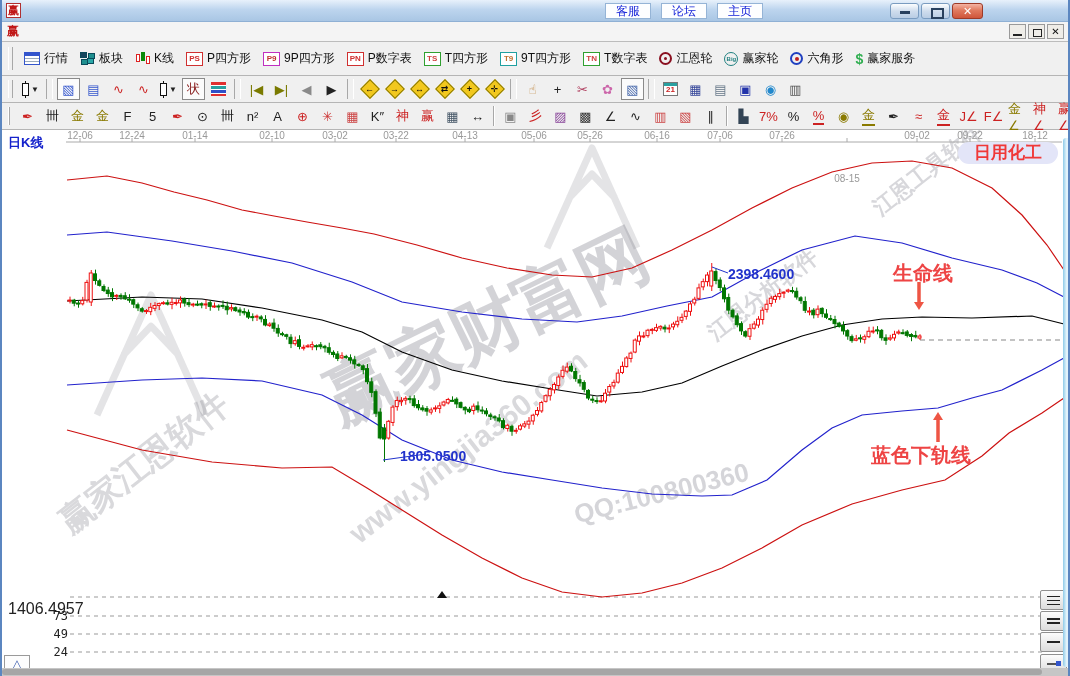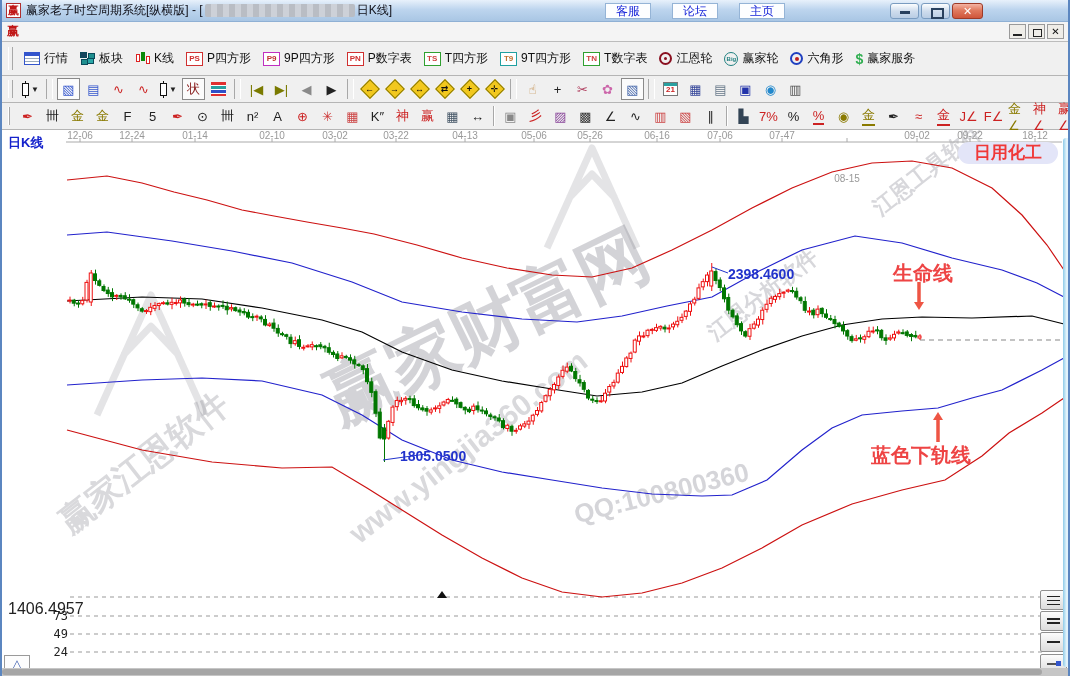--- a/index.html
+++ b/index.html
@@ -7,21 +7,21 @@
   .window{position:relative;width:1070px;height:676px;background:#fff;overflow:hidden;
     border-left:2px solid #5b86c0;border-right:2px solid #5b86c0;}
   
   .titlebar{position:relative;height:22px;background:linear-gradient(#e8f1fb,#bdd5ee 45%,#a9c6e4);
     border-bottom:1px solid #8fb0d4;display:flex;align-items:center;}
   .app-logo{width:15px;height:15px;margin:0 5px 0 4px;background:#fff;border:1px solid #b03030;
     color:#c01818;font-size:11px;font-weight:bold;line-height:13px;text-align:center;}
   .title-text{font-size:12px;color:#101018;white-space:nowrap;}
   .redacted{display:inline-block;vertical-align:middle;width:150px;height:13px;margin:0 2px;
     background:repeating-linear-gradient(90deg,#b9bdc4 0 6px,#cdd1d8 6px 12px);border-radius:2px;}
-  .tb-links{position:absolute;left:603px;top:3px;display:flex;gap:21px;}
+  .tb-links{position:absolute;left:603px;top:3px;display:flex;gap:10px;}
   .tb-link{width:46px;height:16px;background:#fdfeff;border:1px solid #95b4d6;color:#1522d8;
     font-size:12px;line-height:14px;text-align:center;cursor:pointer;}
   .caption-btns{position:absolute;left:888px;top:3px;display:flex;gap:2px;}
   .cap-btn{width:29px;height:16px;border:1px solid #7a9cc0;border-radius:3px;
     background:linear-gradient(#fdfeff,#cfdded 50%,#b9cde4);position:relative;cursor:pointer;}
   .cap-btn.close{width:31px;border-color:#9c3a28;background:linear-gradient(#f4b3a3,#e07a5f 45%,#cf553a);}
   .cap-min::after{content:"";position:absolute;left:9px;bottom:4px;width:10px;height:3px;background:#29415e;}
   .cap-max::after{content:"";position:absolute;left:9px;top:4px;width:9px;height:7px;border:2px solid #29415e;}
   .cap-close::after{content:"\2715";position:absolute;left:0;right:0;top:0;text-align:center;
     color:#fff;font-size:11px;font-weight:bold;line-height:15px;}
@@ -130,21 +130,20 @@
   .hscroll{height:8px;background:#c6c6c6;position:relative;}
   .hscroll .thumb{position:absolute;left:0;top:1px;height:6px;width:1040px;background:#a6a6a6;border-radius:3px;}
 </style>
 </head>
 <body>
 
 <div class="window">
 
   <div class="titlebar">
     <div class="app-logo">赢</div>
-    <div class="title-text"><span>赢家老子时空周期系统[纵横版] - [</span><span class="redacted"></span><span>日K线]</span></div>
     <div class="tb-links">
         <div class="tb-link">客服</div>
         <div class="tb-link">论坛</div>
         <div class="tb-link">主页</div>
       </div>
     <div class="caption-btns">
       <div class="cap-btn cap-min"></div>
       <div class="cap-btn cap-max"></div>
       <div class="cap-btn close cap-close"></div>
     </div>
@@ -918,21 +917,21 @@
         <span class="date-tick" style="left: 130px;">12-24</span>
         <span class="date-tick" style="left: 193px;">01-14</span>
         <span class="date-tick" style="left: 270px;">02-10</span>
         <span class="date-tick" style="left: 333px; text-align: center;">03-02</span>
         <span class="date-tick" style="left: 394px;">03-22</span>
         <span class="date-tick" style="left: 463px;">04-13</span>
         <span class="date-tick" style="left: 532px;">05-06</span>
         <span class="date-tick" style="left: 588px;">05-26</span>
         <span class="date-tick" style="left: 655px;">06-16</span>
         <span class="date-tick" style="left: 718px;">07-06</span>
-        <span class="date-tick" style="left: 780px;">07-47</span>
+        <span class="date-tick" style="left: 780px;">07-26</span>
         <span class="date-tick" style="left: 845px; margin-top: 43px;">08-15</span>
         <span class="date-tick" style="left: 915px;">09-02</span>
         <span class="date-tick" style="left: 968px;">09-22</span>
         <span class="date-tick" style="left: 1033px;">18-12</span>
       </div>
     <div class="overlay stock-tag">日用化工</div>
     <div class="overlay ann peak">2398.4600</div>
     <div class="overlay ann low">1805.0500</div>
     <div class="overlay callout life">生命线</div>
     <div class="overlay callout band">蓝色下轨线</div>

